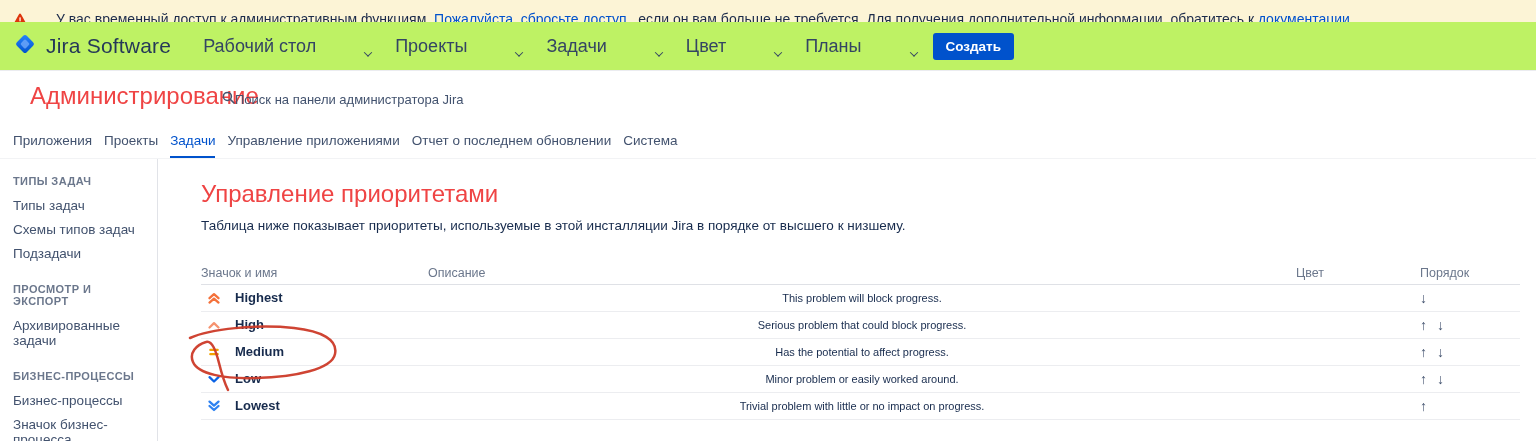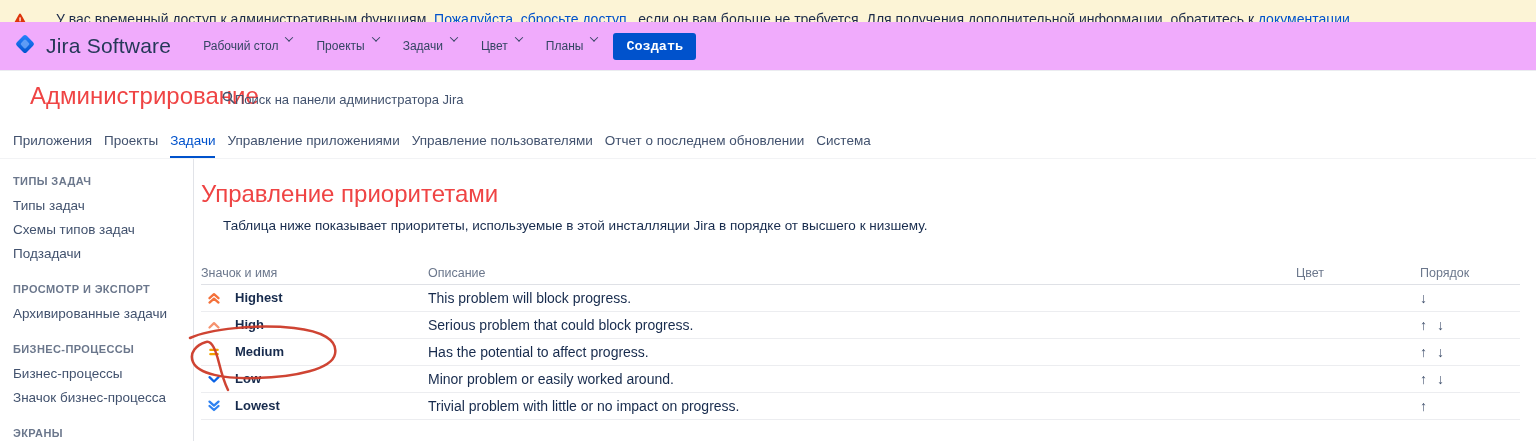--- a/index.html
+++ b/index.html
@@ -17,63 +17,63 @@
     display:flex; align-items:center;
     font-size:14px; color:#1C2B4A;
     border-bottom:1px solid #F3E9C4;
   }
   .banner .warn { margin-left:13px; display:flex; align-items:center; }
   .banner .btext { margin-left:29px; white-space:pre; }
   .banner a { color:#0052CC; text-decoration:underline; cursor:pointer; }
   
   .appheader {
     position:absolute; top:22px; left:0; right:0; height:49px;
-    background:#f0abfc; border-bottom:1px solid #EBECF0;
+    background:#bef264; border-bottom:1px solid #EBECF0;
     display:flex; align-items:center;
   }
   .logo { display:flex; align-items:center; margin-left:12px; }
   .logo-text { font-size:21px; color:#253858; font-weight:500; margin-left:8px; letter-spacing:.2px; }
   .nav { display:flex; align-items:center; margin-left:32px; gap:24px; }
-  .nav-item { display:flex; align-items:flex-start; font-size:12px; color:#344563; cursor:pointer; }
+  .nav-item { display:flex; align-items:flex-end; font-size:18px; color:#344563; cursor:pointer;gap:41px; }
   .chev { width:6px; height:6px; border:solid #344563; border-width:0 1.5px 1.5px 0; transform:rotate(45deg) translate(-1px,-1px); margin-left:8px; margin-top:-3px; }
   .create-btn {
     margin-left:16px; background:#0052CC; color:#fff; border:none; border-radius:3px;
     font-size:13.5px; font-weight:600; padding:6px 13px; cursor:pointer;
-    font-family:Liberation Mono, monospace;
+    font-family:Liberation Sans, sans-serif;
   }
   
   .adminbar { position:absolute; top:71px; left:0; right:0; height:58px; }
   .admin-title { position:absolute; left:30px; top:11px; font-size:24px; font-weight:400; color:#ef4444; }
   .admin-search { position:absolute; left:222px; top:20px; display:flex; align-items:center; color:#42526E; font-size:13px; cursor:text; }
   
   .tabsrow { position:absolute; top:133px; left:13px; display:flex; gap:12px; font-size:13.5px; }
   .tab { color:#42526E; padding-bottom:8px; cursor:pointer; }
   .tab.active { color:#0052CC; border-bottom:2px solid #0052CC; font-weight:500; }
   .tabsline { position:absolute; top:158px; left:0; right:0; border-top:1px solid #F2F3F5; }
   
   .sidebar {
-    position:absolute; top:159px; left:0; bottom:0; width:194px;
+    position:absolute; top:159px; left:0; bottom:0; width:158px;
     border-right:1px solid #E1E3E8; padding:14px 8px 0 13px;
   }
   .side-header { font-size:11px; font-weight:700; color:#6B778C; letter-spacing:.4px; margin:18px 0 6px; }
   .sidebar .side-section:first-child .side-header { margin-top:2px; }
   .side-item { font-size:13.5px; color:#42526E; padding:4.5px 0; cursor:pointer; }
   
   .main { position:absolute; top:159px; left:179px; right:0; bottom:0; padding:21px 16px 0 22px; }
   .main-title { font-size:24px; font-weight:400; color:#ef4444; }
-  .main-desc { font-size:13.5px; color:#172B4D; margin-top:10px;margin-left:22px; }
+  .main-desc { font-size:13.5px; color:#172B4D; margin-top:10px; }
   .ptable { margin-top:29px; }
   .prow {
     display:grid; grid-template-columns:227px 868px 124px 1fr;
     align-items:center; height:27px; border-bottom:1px solid #ECEDF0;
   }
   .prow.head { height:23px; border-bottom:1px solid #DFE1E6; color:#6B778C; font-size:12.5px; }
   .cell-name { display:flex; padding-left:5px; gap:13px; }
   .pname { font-size:13px; font-weight:700; color:#172B4D; }
-  .pdesc { font-size:14px; color:#172B4D; }
+  .pdesc { font-size:11px; color:#172B4D;text-align:center; }
   .swatch { width:11px; height:15px; border-radius:2px; }
   .cell-order { display:flex; gap:10px; }
   .arrow { font-size:14px; color:#42526E; cursor:pointer; line-height:1; }
   .picon { display:flex; align-items:center; }
   
   .annotation { position:absolute; left:186px; top:324px; pointer-events:none; z-index:5; }
 </style>
 </head>
 <body>
 
@@ -140,21 +140,20 @@
     </span>
     <span>Поиск на панели администратора Jira</span>
   </div>
 </div>
 
 <div class="tabsrow">
   <span class="tab">Приложения</span>
   <span class="tab">Проекты</span>
   <span class="tab active">Задачи</span>
   <span class="tab">Управление приложениями</span>
-  <span class="tab">Управление пользователями</span>
   <span class="tab">Отчет о последнем обновлении</span>
   <span class="tab">Система</span>
 </div>
 <div class="tabsline"></div>
 
 <div class="sidebar">
   <div class="side-section">
     <div class="side-header">ТИПЫ ЗАДАЧ</div>
     <div class="side-item">Типы задач</div>
     <div class="side-item">Схемы типов задач</div>

